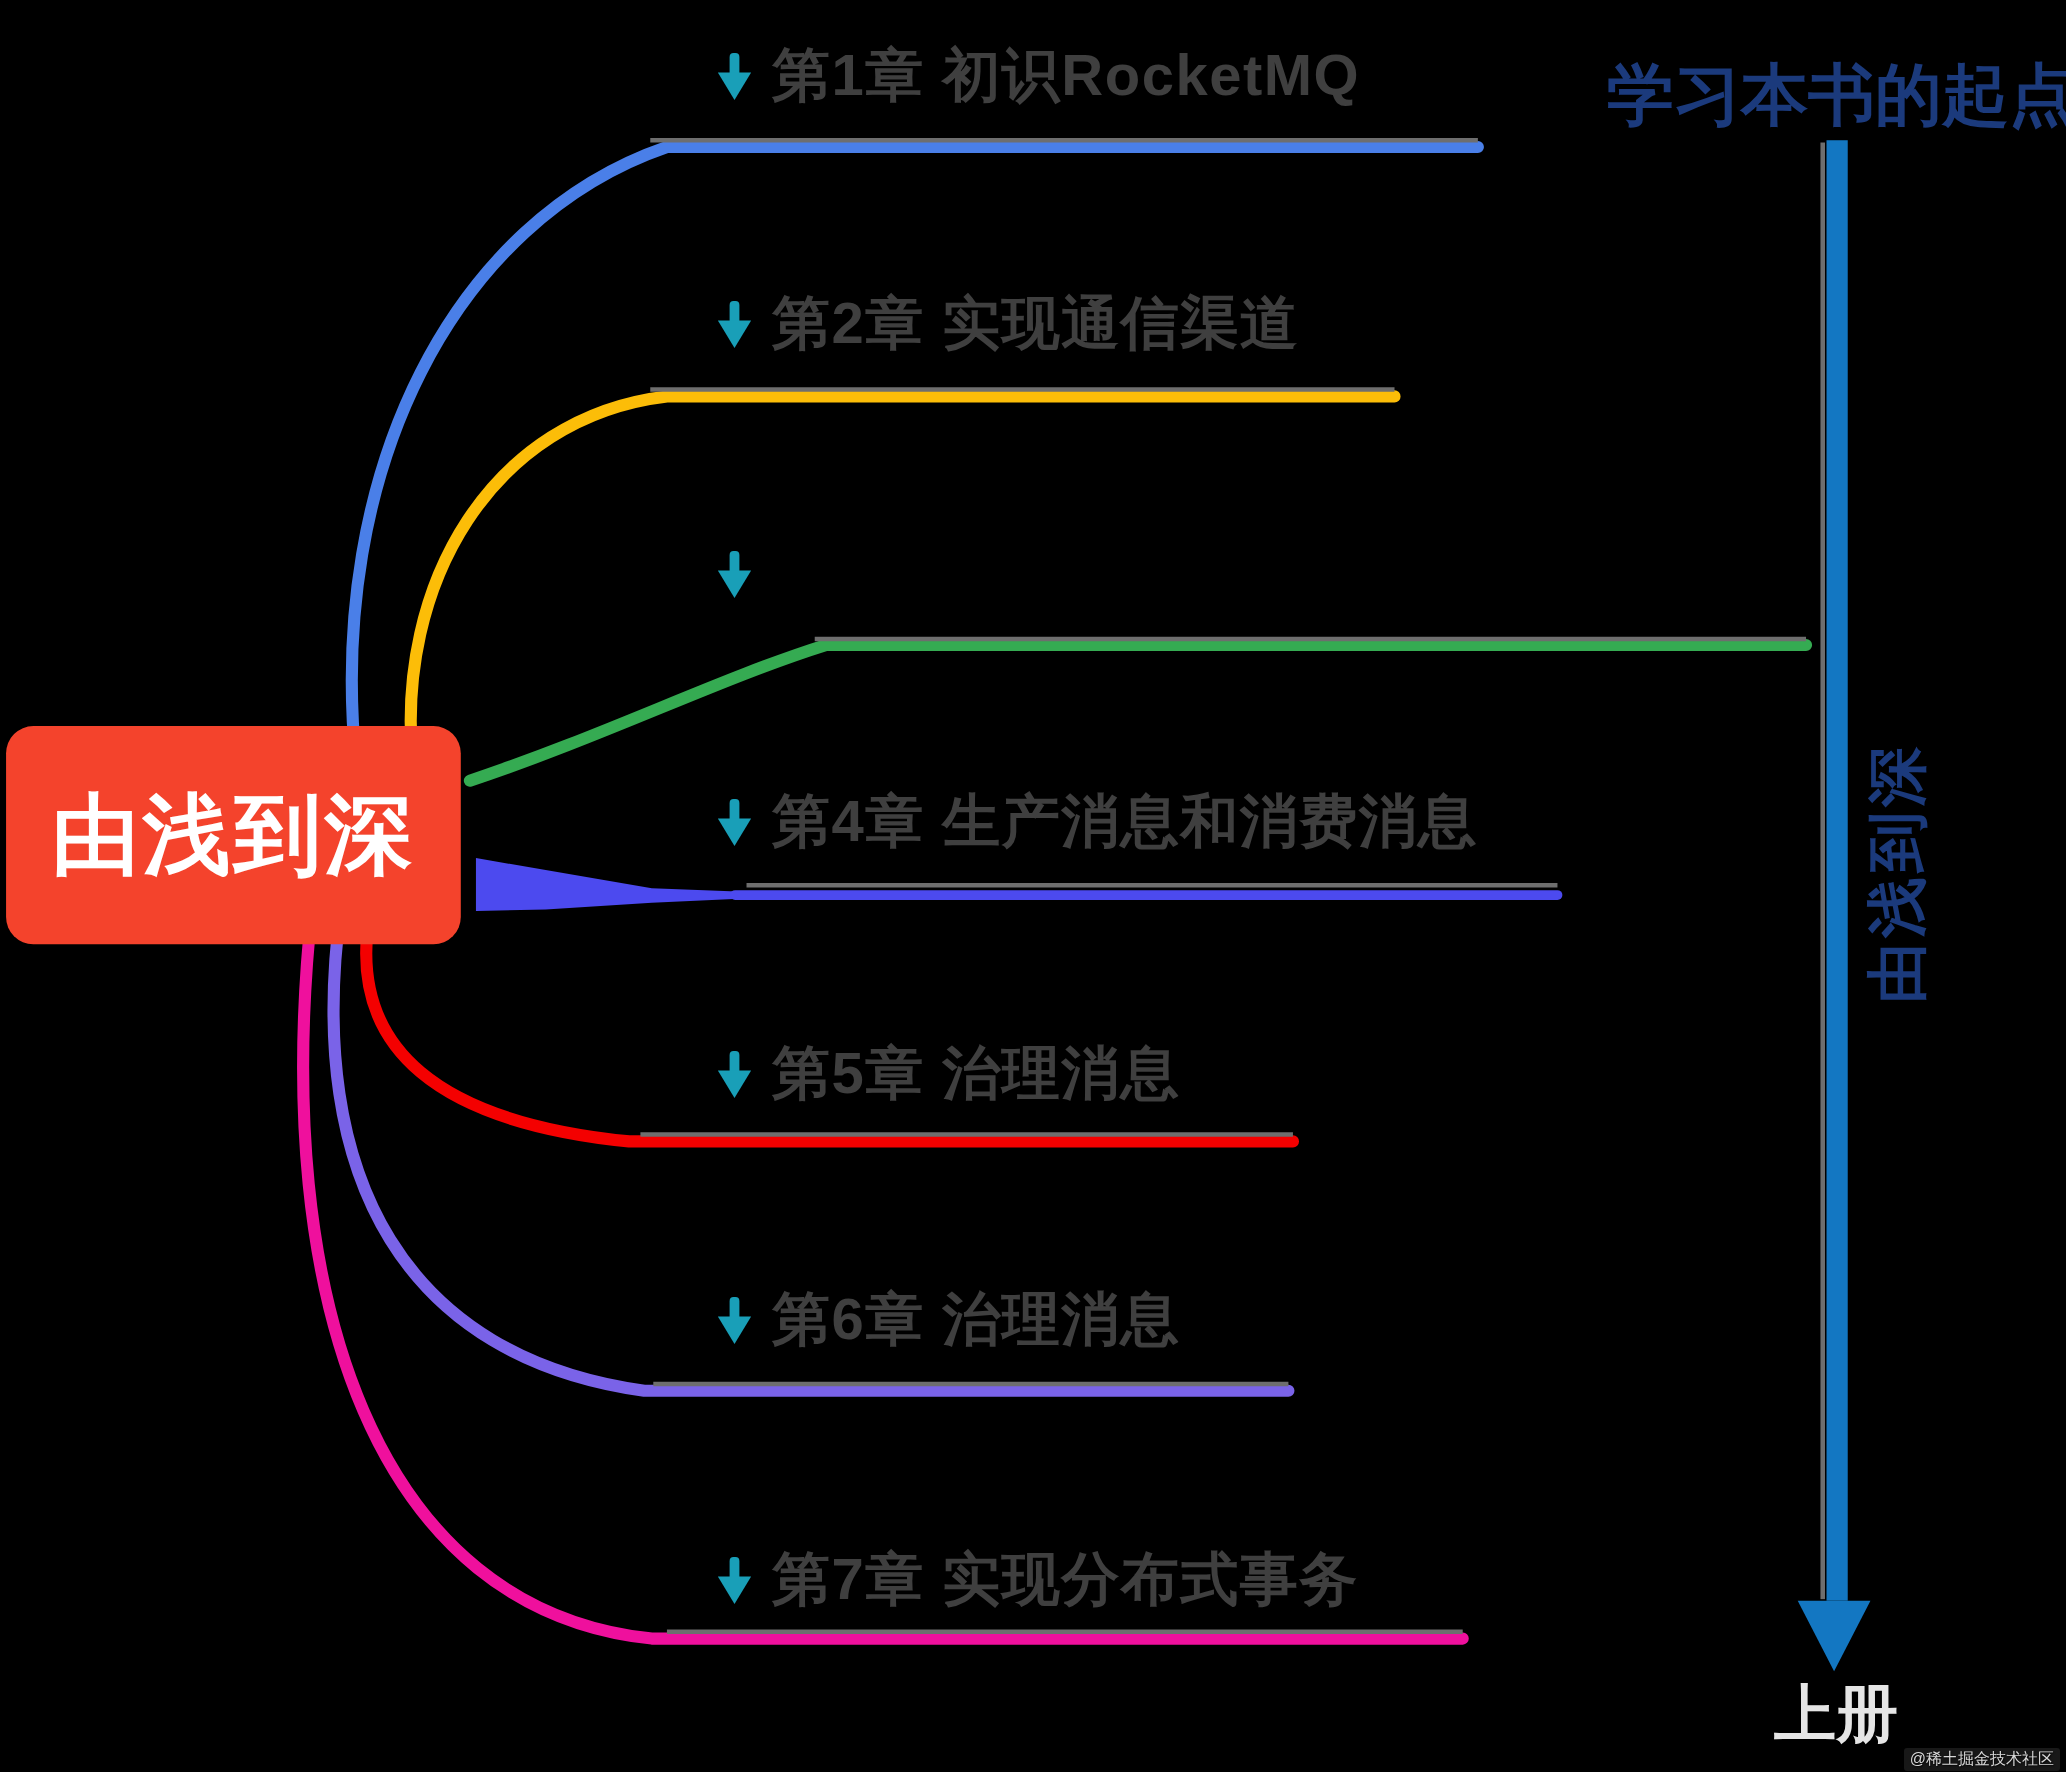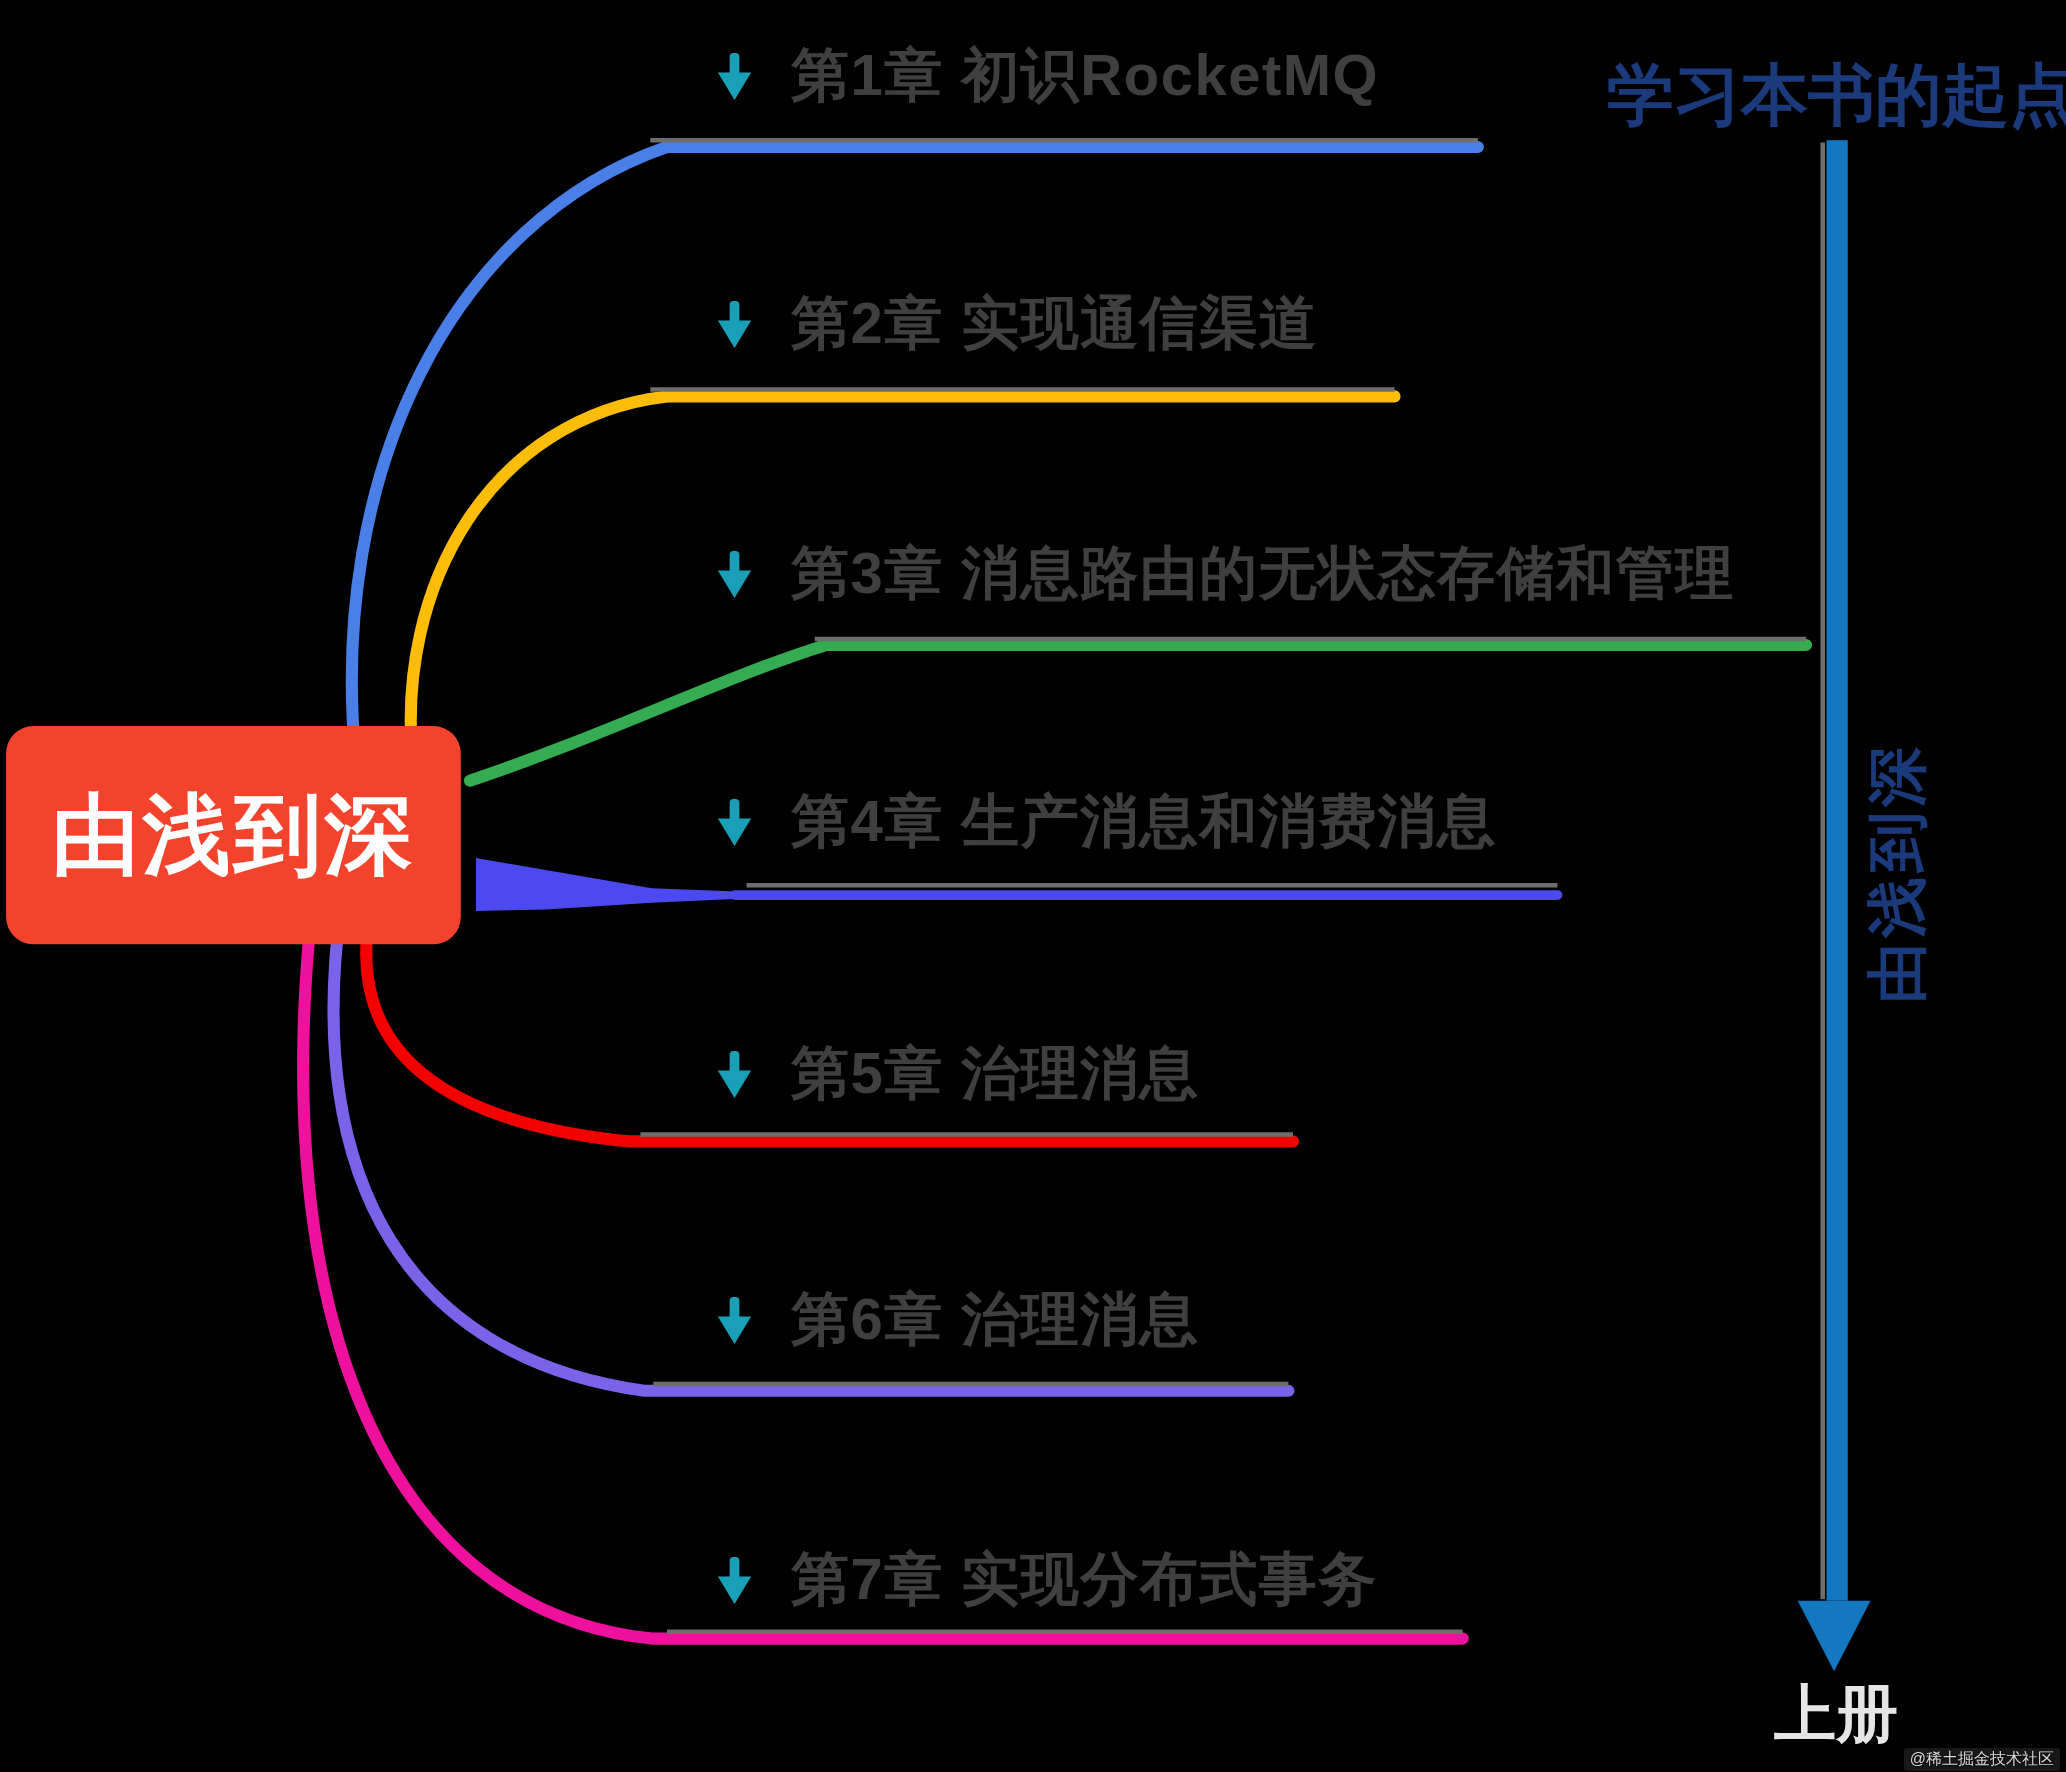--- a/index.html
+++ b/index.html
@@ -1,19 +1,19 @@
 <!DOCTYPE html>
 <html style="font-size:12px"><head>
 <meta charset="utf-8">
 <style>
   html,body{margin:0;padding:0;background:#000;}
   #stage{position:relative;width:2066px;height:1772px;background:#000;overflow:hidden;
          font-family:"Liberation Sans", sans-serif;}
   #wires{position:absolute;left:0;top:0;width:2066px;height:1772px;}
-  .chapter-row{position:absolute;left:711px;height:94px;display:flex;align-items:center;gap:33px;}
+  .chapter-row{position:absolute;left:711px;height:94px;display:flex;align-items:center;gap:14px;}
   .chapter-label{font-size:58px;font-weight:bold;color:#3F3F3F;letter-spacing:1.5px;white-space:nowrap;}
   .root-label{position:absolute;left:6px;top:726px;width:455px;height:218px;display:flex;
               align-items:center;justify-content:center;font-size:88px;font-weight:bold;color:#FFFFFF;
               letter-spacing:3px;}
   .tl-title{position:absolute;left:1607px;top:50px;width:455px;text-align:right;
             font-size:67px;font-weight:bold;color:#1B3A7C;white-space:nowrap;}
   .tl-axis-label{position:absolute;left:1768px;top:838px;width:258px;height:73px;line-height:73px;
             text-align:center;font-size:61px;font-weight:bold;color:#1B3A7C;letter-spacing:4.5px;
             transform:rotate(-90deg);white-space:nowrap;}
   .tl-end{position:absolute;left:1760px;top:1672px;width:152px;text-align:center;
@@ -68,21 +68,20 @@
       <rect x="9.5" y="1" width="5" height="12" rx="2"></rect>
         <polygon points="3.5,11 20.5,11 12,25"></polygon>
     </svg>
     <span class="chapter-label">第2章 实现通信渠道</span>
   </div>
   <div class="chapter-row" style="top:527px">
     <svg class="arrow-icon" width="47" height="55" viewBox="0 0 24 26" fill="#199FB8">
       <rect x="9.5" y="1" width="5" height="12" rx="2"></rect>
         <polygon points="3.5,11 20.5,11 12,25"></polygon>
     </svg>
-    <span class="chapter-label">第3章 消息路由的无状态存储和管理</span>
   </div>
   <div class="chapter-row" style="top:775px">
     <svg class="arrow-icon" width="47" height="55" viewBox="0 0 24 26" fill="#199FB8">
       <rect x="9.5" y="1" width="5" height="12" rx="2"></rect>
         <polygon points="3.5,11 20.5,11 12,25"></polygon>
     </svg>
     <span class="chapter-label">第4章 生产消息和消费消息</span>
   </div>
   <div class="chapter-row" style="top:1027px">
     <svg class="arrow-icon" width="47" height="55" viewBox="0 0 24 26" fill="#199FB8">

